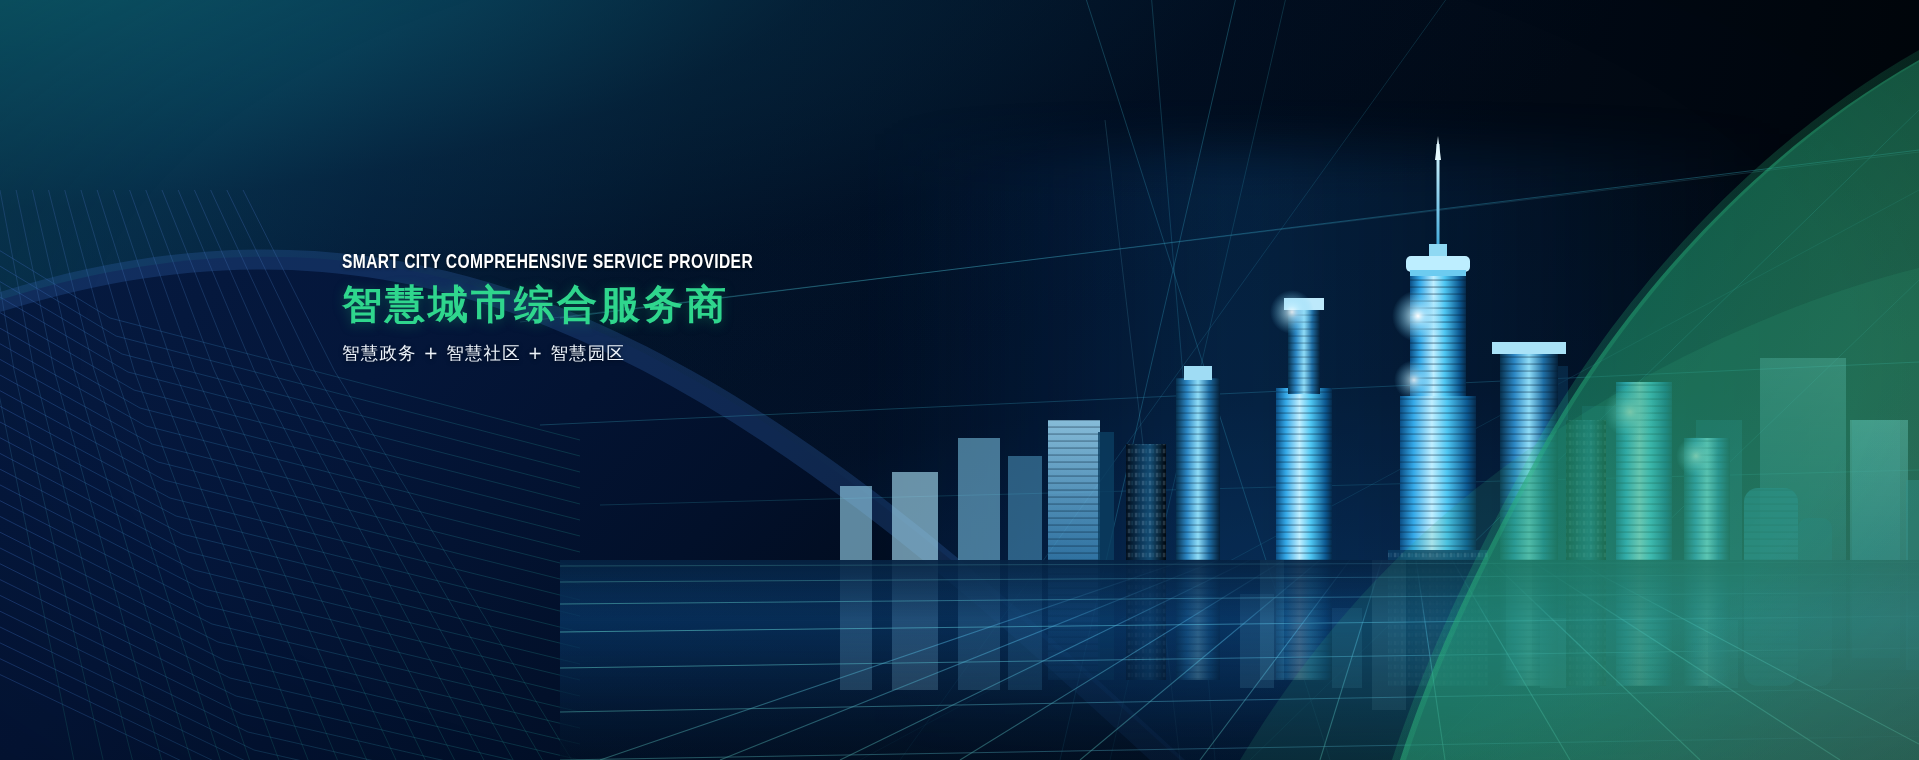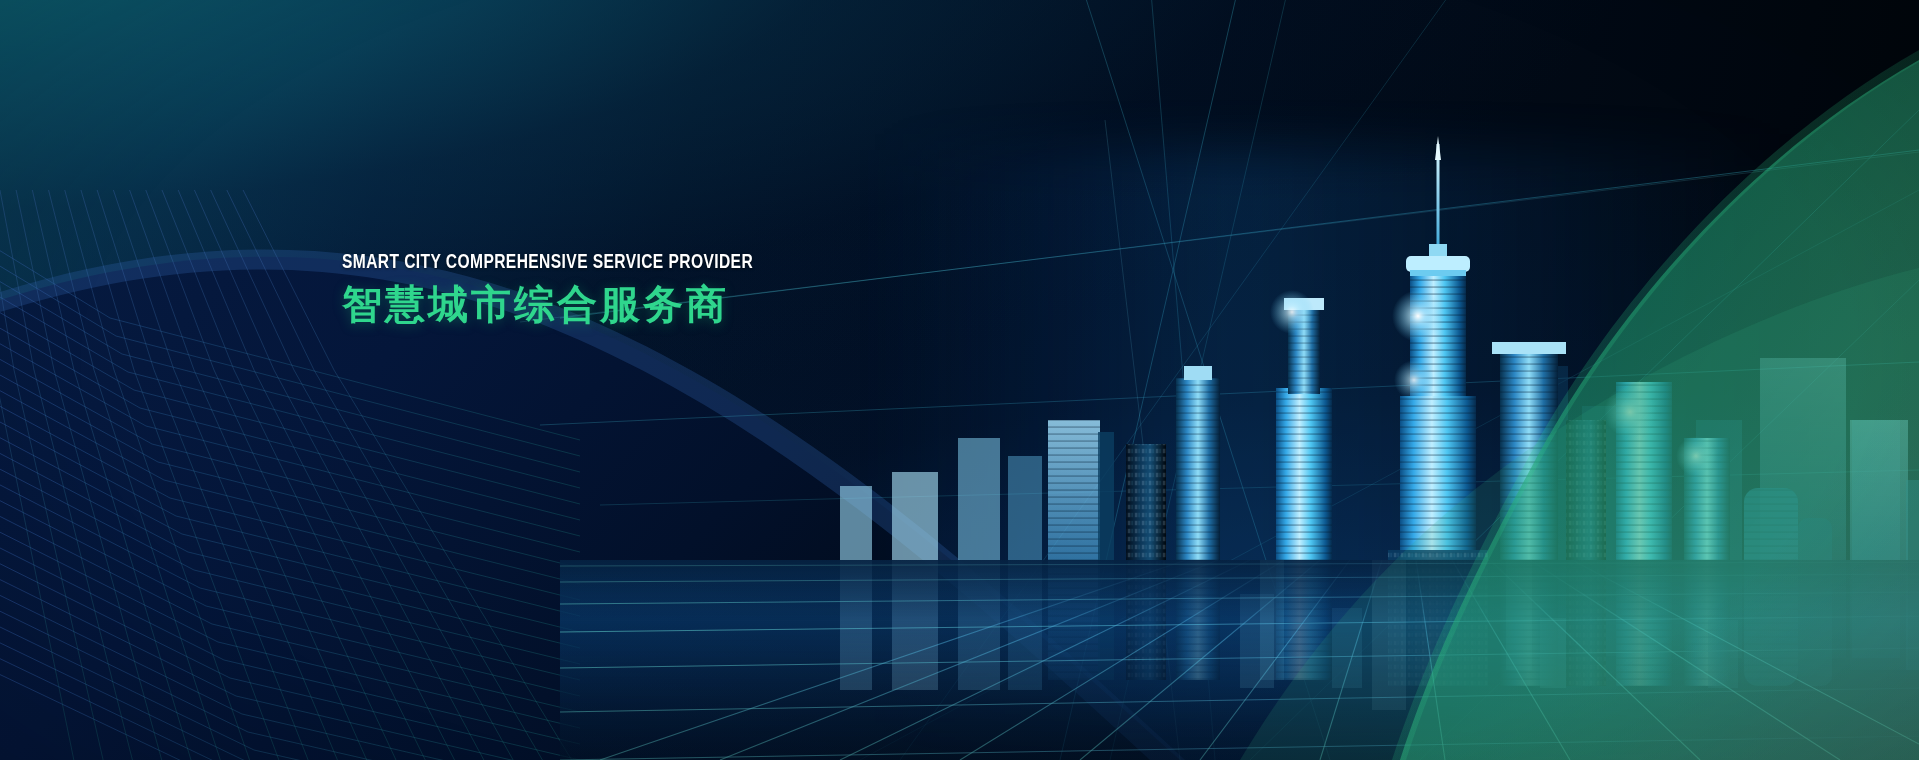--- a/index.html
+++ b/index.html
@@ -448,15 +448,16 @@
 
       <path d="M1240,760 C1300,660 1380,560 1500,470 C1640,366 1790,300 1919,268 L1919,760 Z" fill="#2fa97a" opacity=".16"></path>
     </svg>
   </div>
 
   <div class="layer" id="vignette"></div>
 
   <div id="text-block">
     <p id="eyebrow">SMART CITY COMPREHENSIVE SERVICE PROVIDER</p>
     <h1 id="headline">智慧城市综合服务商</h1>
+    <p id="subline">智慧政务 + 智慧社区 + 智慧园区</p>
   </div>
 
 </div>
 
 </body></html>

